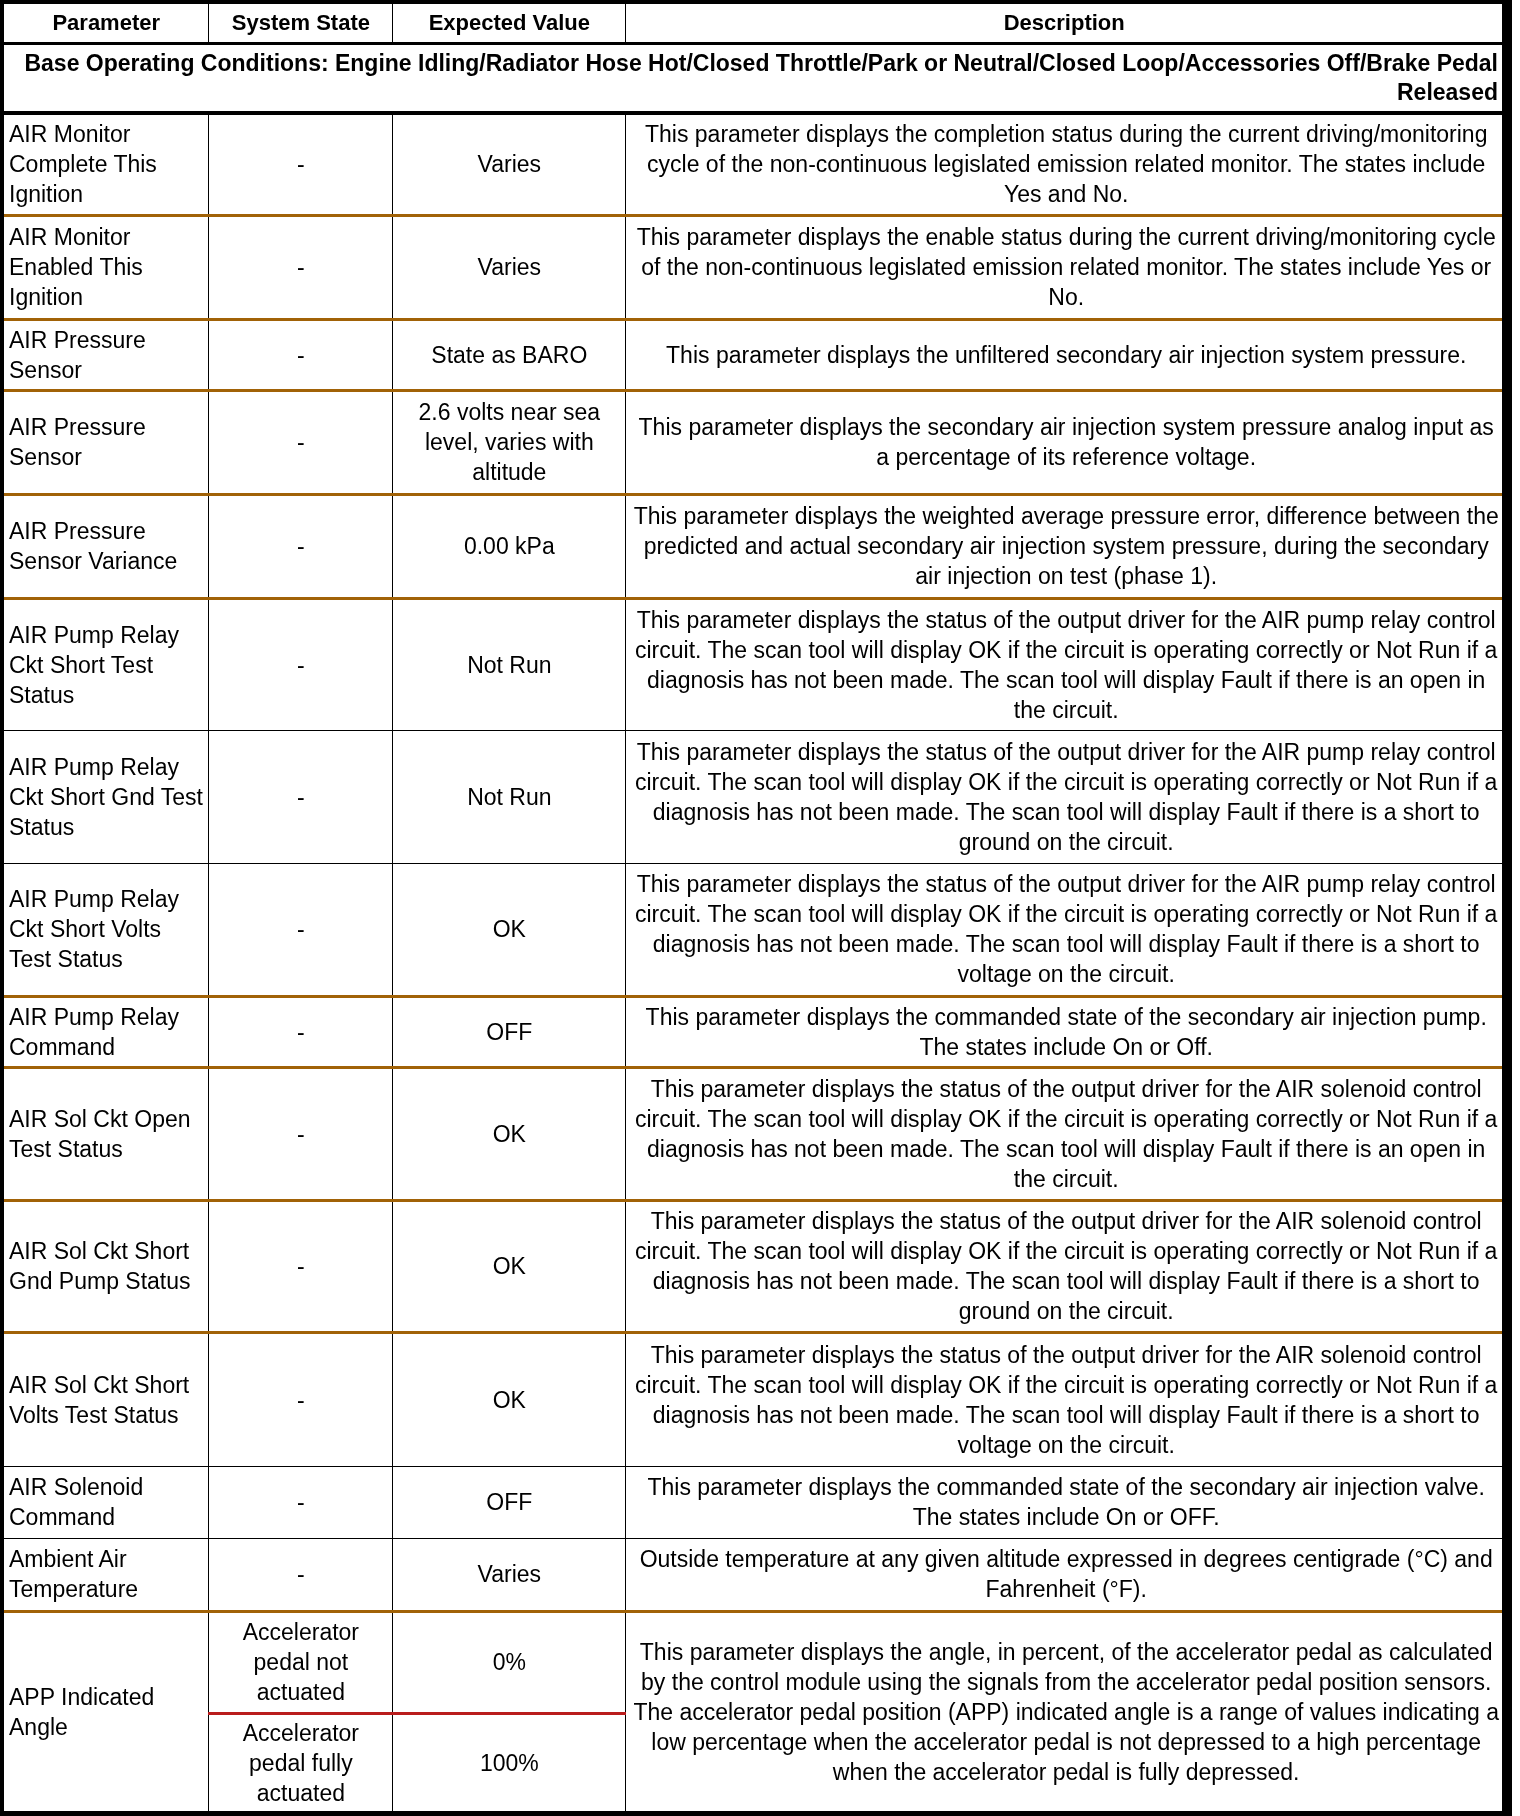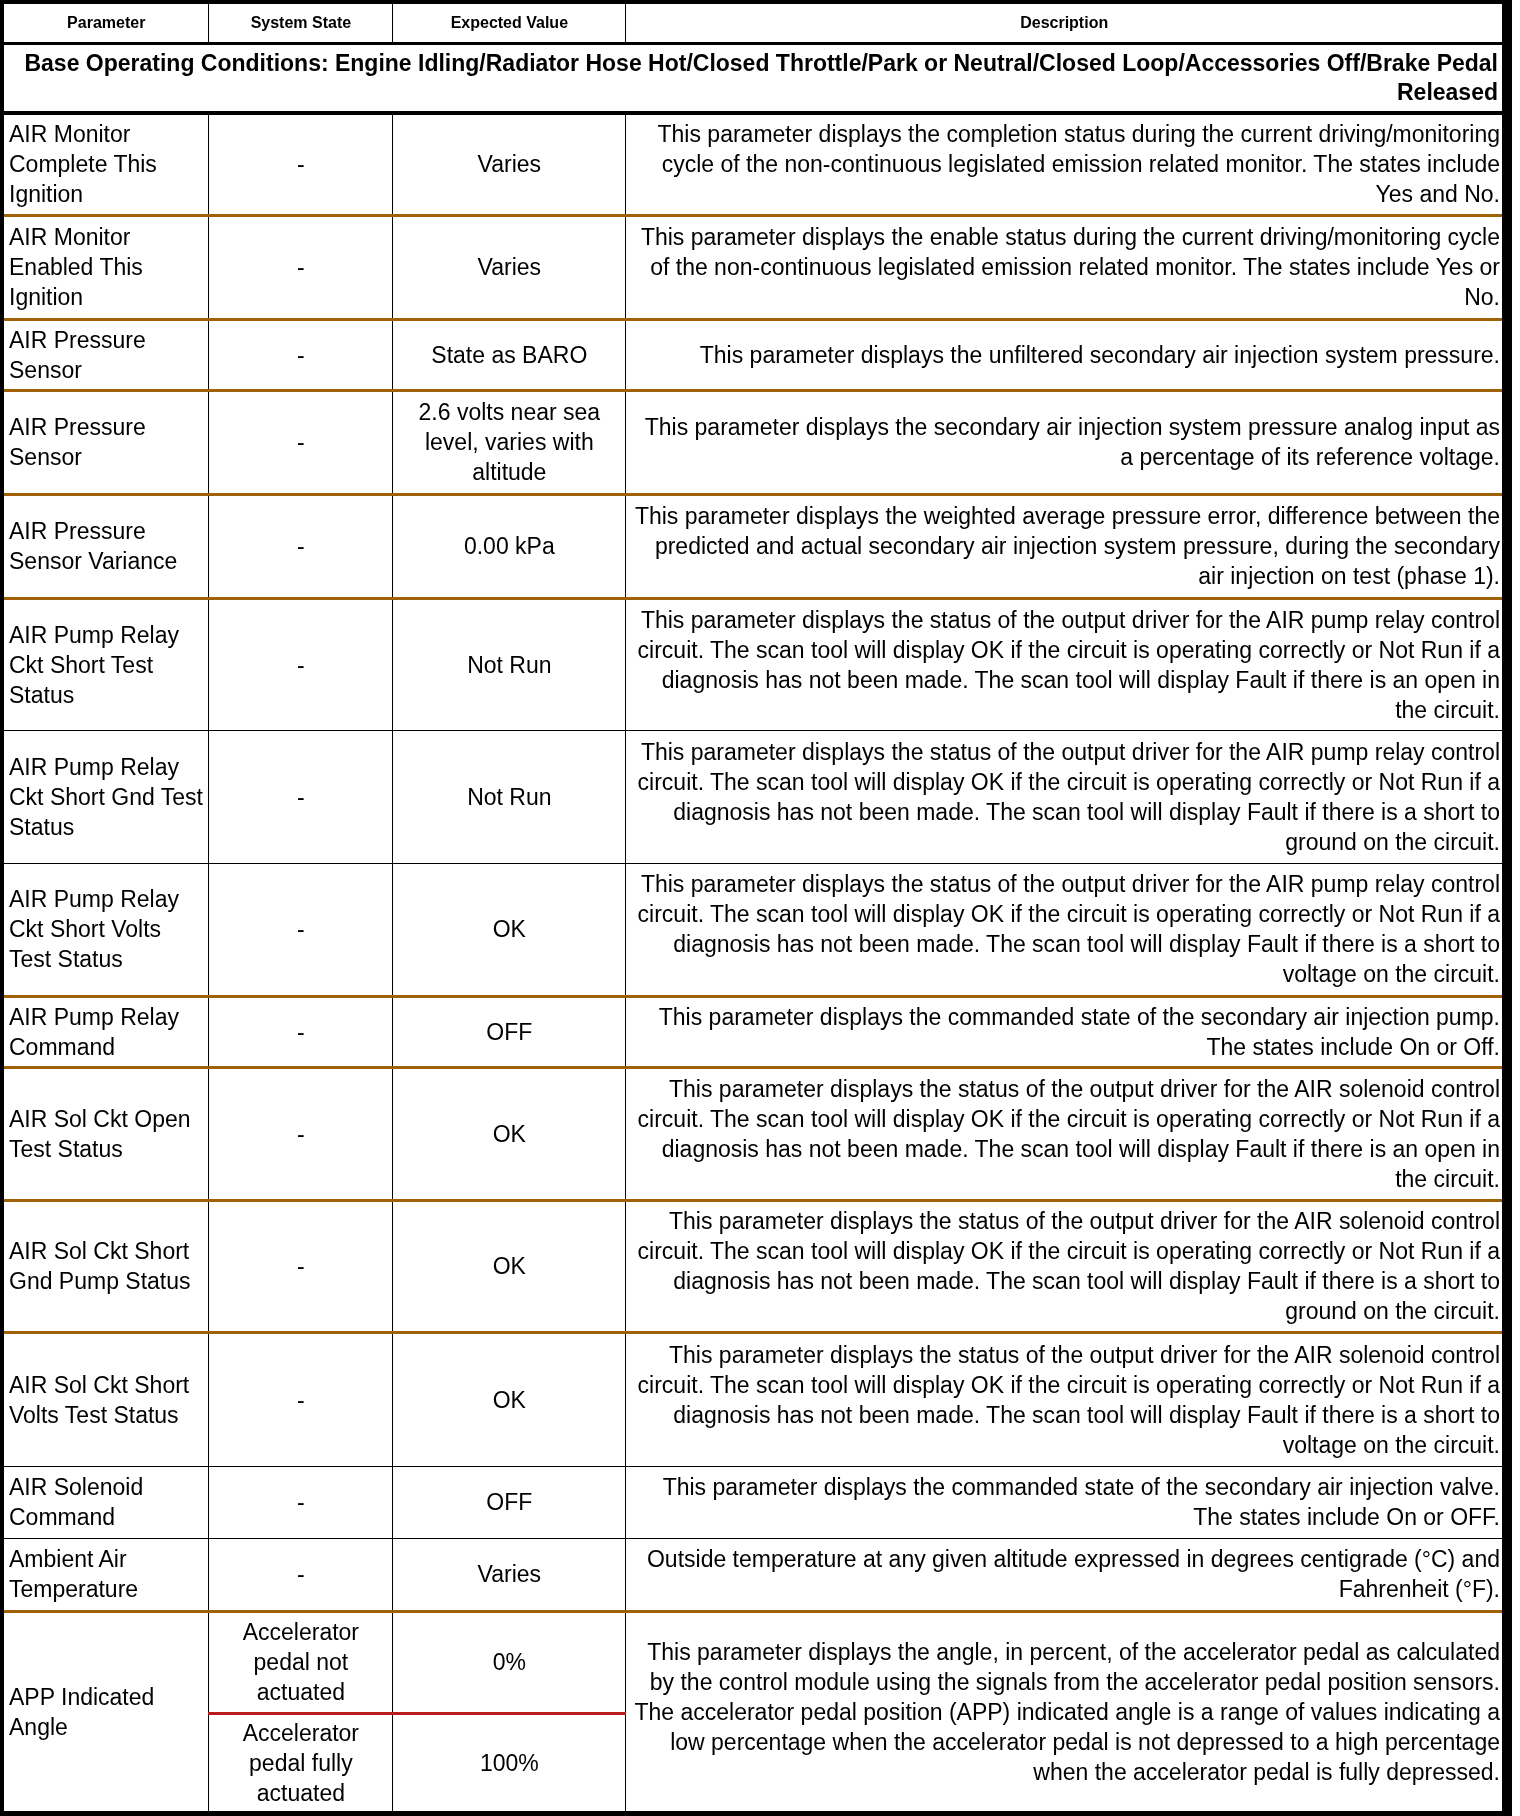--- a/index.html
+++ b/index.html
@@ -20,36 +20,36 @@
   }
   .tbl td, .tbl th {
     border: 1.5px solid #000;
     padding: 0 4px;
     vertical-align: middle;
     overflow: hidden;
   }
   .tbl th {
     font-weight: bold;
     text-align: center;
-    font-size: 16px;
+    font-size: 22px;
     height: 38px;
     border-bottom: 3px solid #000;
   }
   .tbl td.cond {
     font-weight: bold;
     font-size: 23px;
     line-height: 29px;
     text-align: right;
     height: 66px;
     border-bottom: 4px solid #000;
     padding-left: 6px;
   }
   .tbl td.param { text-align: left; padding-left: 5px; }
   .tbl td.center { text-align: center; }
-  .tbl td.desc { text-align: right; padding-left: 6px; padding-right: 2px; }
+  .tbl td.desc { text-align: center; padding-left: 6px; padding-right: 2px; }
   .tbl tr.thick td { border-bottom: 3px solid #a16207; }
   .tbl td.sub-split { border-bottom: 3px solid #b91c1c; }
 </style>
 </head>
 <body>
 
 <table class="tbl">
   <colgroup>
     <col style="width:206px">
     <col style="width:183px">

